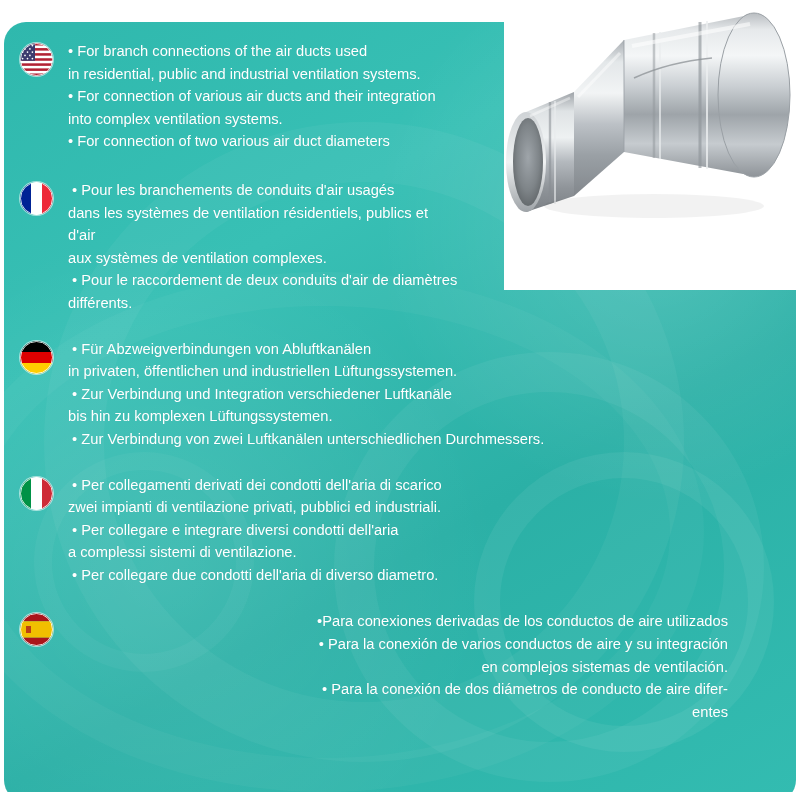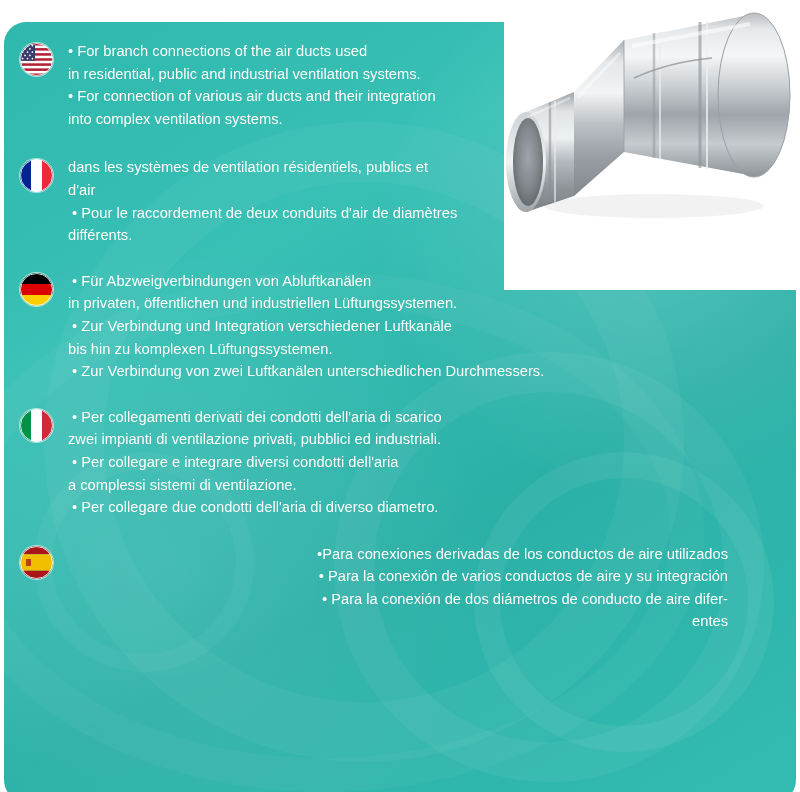--- a/index.html
+++ b/index.html
@@ -170,42 +170,45 @@
               </g>
             </g>
             <circle cx="16.5" cy="16.5" r="16" fill="none" stroke="rgba(255,255,255,0.85)" stroke-width="1"></circle>
           </svg>
         </span>
         <div class="lines">
           <div>• For branch connections of the air ducts used</div>
           <div>in residential, public and industrial ventilation systems.</div>
           <div>• For connection of various air ducts and their integration</div>
           <div>into complex ventilation systems.</div>
+          <div>• For connection of two various air duct diameters</div>
         </div>
       </div>
 
       <div class="lang-block" id="block-fr">
         <span class="flag">
           <svg viewBox="0 0 33 33">
             <defs>
                 <clipPath id="cFR">
                   <circle cx="16.5" cy="16.5" r="16.5"></circle>
                 </clipPath>
               </defs>
             <g clip-path="url(#cFR)">
               <rect width="11" height="33" fill="#002395"></rect>
               <rect x="11" width="11" height="33" fill="#ffffff"></rect>
               <rect x="22" width="11" height="33" fill="#ed2939"></rect>
             </g>
             <circle cx="16.5" cy="16.5" r="16" fill="none" stroke="rgba(255,255,255,0.85)" stroke-width="1"></circle>
           </svg>
         </span>
         <div class="lines">
+          <div> • Pour les branchements de conduits d'air usagés</div>
           <div>dans les systèmes de ventilation résidentiels, publics et</div>
           <div>d'air</div>
+          <div>aux systèmes de ventilation complexes.</div>
           <div> • Pour le raccordement de deux conduits d'air de diamètres</div>
           <div>différents.</div>
         </div>
       </div>
 
       <div class="lang-block" id="block-de">
         <span class="flag">
           <svg viewBox="0 0 33 33">
             <defs>
                 <clipPath id="cDE">
@@ -267,20 +270,21 @@
               <rect y="8.25" width="33" height="16.5" fill="#f1bf00"></rect>
               <rect y="24.75" width="33" height="8.25" fill="#aa151b"></rect>
               <rect x="6" y="13" width="5" height="7" fill="#aa151b" opacity="0.75"></rect>
             </g>
             <circle cx="16.5" cy="16.5" r="16" fill="none" stroke="rgba(255,255,255,0.85)" stroke-width="1"></circle>
           </svg>
         </span>
         <div class="lines">
           <div>•Para conexiones derivadas de los conductos de aire utilizados</div>
           <div>• Para la conexión de varios conductos de aire y su integración</div>
+          <div>en complejos sistemas de ventilación.</div>
           <div>• Para la conexión de dos diámetros de conducto de aire difer-</div>
           <div>entes</div>
         </div>
       </div>
 
     </div>
   </div>
 
   <div id="product-photo">
     <svg class="reducer" viewBox="0 0 296 290">

